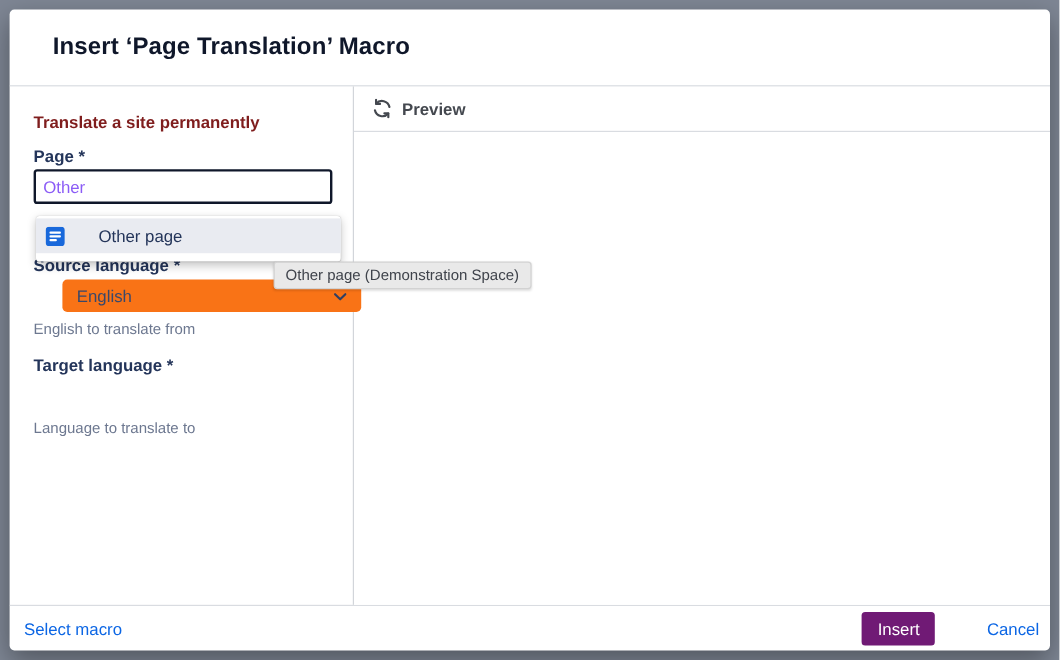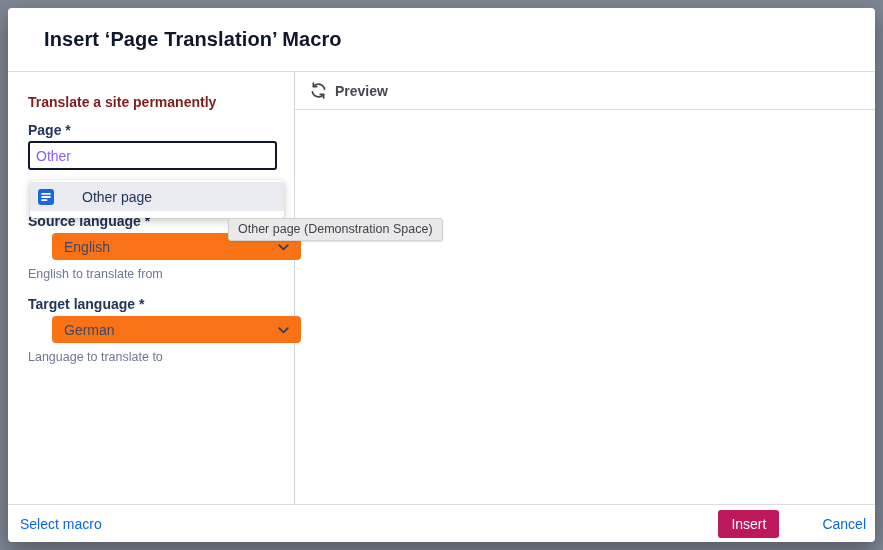--- a/index.html
+++ b/index.html
@@ -83,21 +83,21 @@
   .preview-content { flex:1; background:#fff; }
   
   .dlg-footer {
     flex:none; height:38px; border-top:1px solid #d9dce1;
     display:flex; align-items:center; justify-content:space-between;
     padding:0 9px 0 12px; box-sizing:border-box;
   }
   .link { color:#0c66e4; font-size:14px; text-decoration:none; cursor:pointer; }
   .footer-right { display:flex; align-items:center; gap:13px; }
   .btn-primary {
-    background:#be185d; color:#ffffff; border:none; border-radius:3px;
+    background:#701a75; color:#ffffff; border:none; border-radius:3px;
     height:28px; padding:0 13px; font-family:"Liberation Sans", sans-serif;
     font-size:14px; font-weight:500; cursor:pointer;
   }
   .cancel { font-weight:500;margin-left:30px; }
 </style>
 </head>
 <body>
 
 <div class="canvas">
   <div class="dialog">
@@ -131,26 +131,20 @@
         <label class="field-label lbl-src">Source language *</label>
         <div class="select sel-src">
           <span>English</span>
           <svg class="chev" width="11" height="7" viewBox="0 0 11 7">
             <path d="M1.2 1.2 L5.5 5.4 L9.8 1.2" fill="none" stroke="#2f3f63" stroke-width="1.8" stroke-linecap="round" stroke-linejoin="round"></path>
           </svg>
         </div>
         <p class="help help-src">English to translate from</p>
 
         <label class="field-label lbl-tgt">Target language *</label>
-        <div class="select sel-tgt">
-          <span>German</span>
-          <svg class="chev" width="11" height="7" viewBox="0 0 11 7">
-            <path d="M1.2 1.2 L5.5 5.4 L9.8 1.2" fill="none" stroke="#2f3f63" stroke-width="1.8" stroke-linecap="round" stroke-linejoin="round"></path>
-          </svg>
-        </div>
         <p class="help help-tgt">Language to translate to</p>
       </div>
 
       <div class="tooltip">Other page (Demonstration Space)</div>
 
       <div class="preview-panel">
         <div class="preview-header">
           <span style="display:flex;">
             <svg width="17" height="17" viewBox="0 0 16 16">
               <path d="M13.7 6.7 A 6 6 0 0 0 3.3 4.1" fill="none" stroke="#44484f" stroke-width="1.7" stroke-linecap="round"></path>

